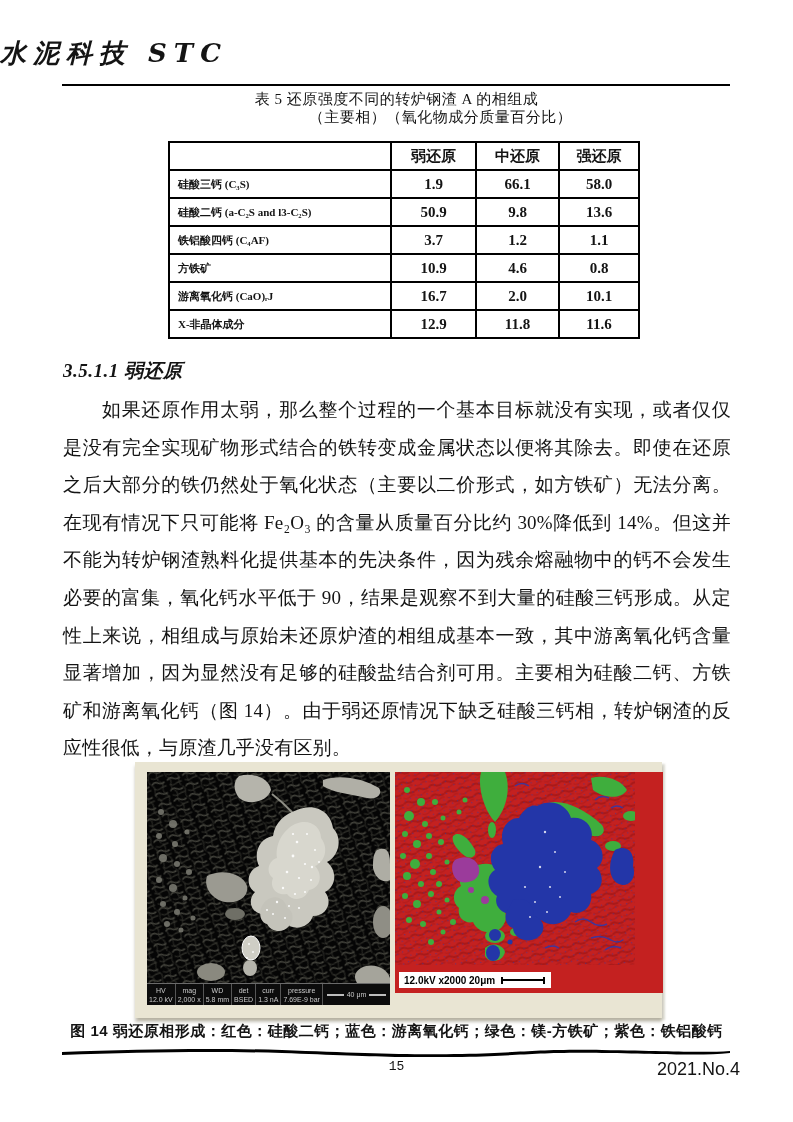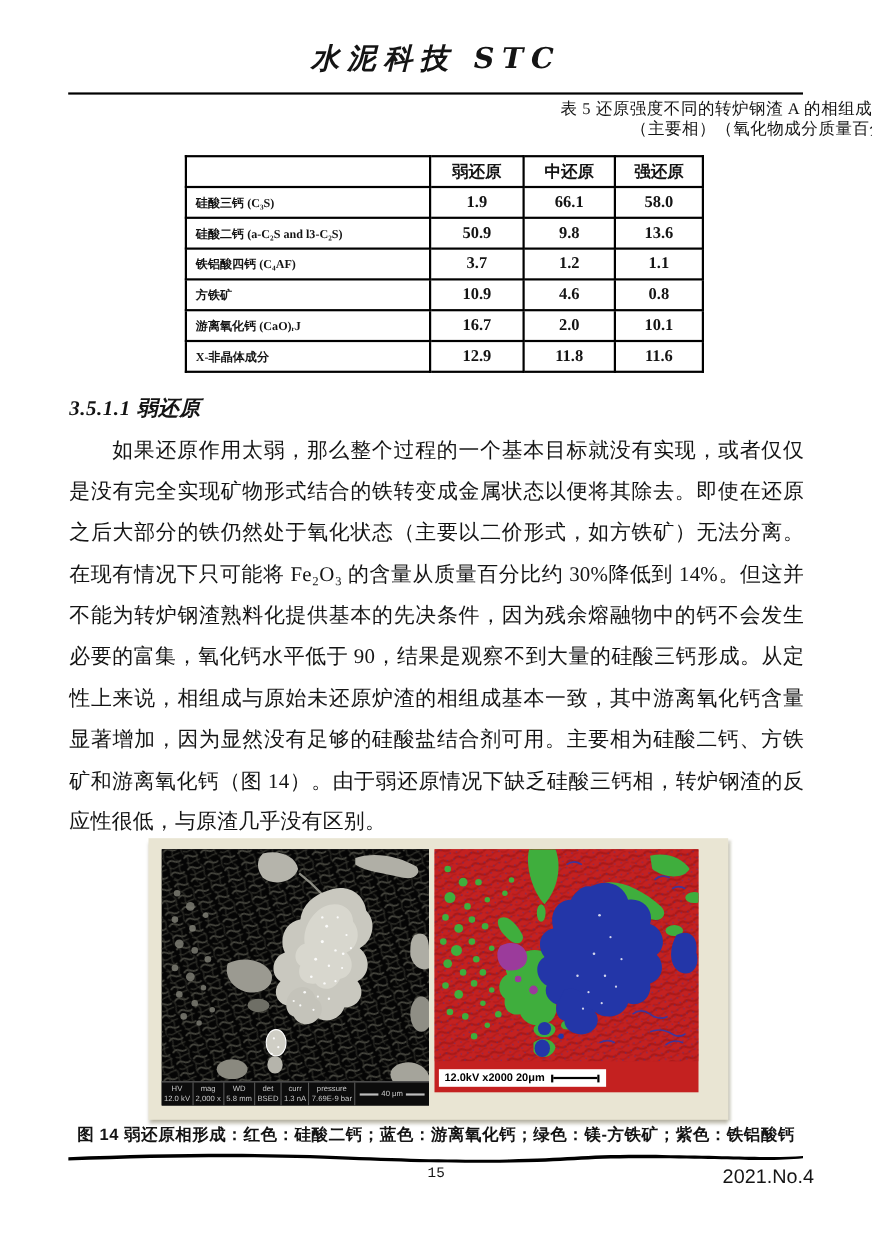--- a/index.html
+++ b/index.html
@@ -1,26 +1,26 @@
 <!DOCTYPE html>
 <html><head>
 <meta charset="utf-8">
 <style>
   html,body{margin:0;padding:0;background:#888;}
   .page{position:relative;width:793px;height:1122px;background:#ffffff;overflow:hidden;
         font-family:"Liberation Serif","DejaVu Serif",serif;color:#141414;}
   .abs{position:absolute;}
 
   
-  .journal-title{top:36px;left:0;width:100%;text-align:center;font-size:26px;font-weight:bold;
+  .journal-title{top:36px;left:0;width:100%;text-align:left;font-size:26px;font-weight:bold;
         font-style:italic;letter-spacing:7px;font-family:"DejaVu Serif",serif;}
   .header-rule{top:84px;left:62px;width:668px;height:2px;background:#000;}
 
   
-  .tbl-title{left:0;width:100%;text-align:right;font-size:15px;letter-spacing:.5px;}
+  .tbl-title{left:0;width:100%;text-align:center;font-size:15px;letter-spacing:.5px;}
   .tbl-title1{top:90px;}
   .tbl-title2{top:108px;padding-left:44px;}
 
   
   table.phase{position:absolute;left:168px;top:141px;border-collapse:collapse;
         font-size:15px;font-weight:bold;table-layout:fixed;}
   table.phase td,table.phase th{border:2px solid #000;height:26px;padding:0;vertical-align:middle;}
   table.phase .lbl{text-align:left;padding-left:8px;font-size:11px;}
   table.phase .val,table.phase th{text-align:center;}
 
@@ -34,21 +34,21 @@
         box-shadow:0 4px 3px rgba(130,125,100,.45),3px 2px 2px rgba(150,145,120,.3);}
   .sem-img{left:12px;top:10px;width:243px;height:233px;background:#060606;}
   .sem-pic{left:0;top:0;width:243px;height:211px;display:block;}
   .sem-bar{left:0;top:211px;width:243px;height:22px;background:#0c0c0c;border-top:1px solid #6a6a6a;
         display:flex;align-items:stretch;box-sizing:border-box;
         font-family:"Liberation Sans","DejaVu Sans",sans-serif;color:#c9c9c9;}
   .sem-bar .cell{display:flex;flex-direction:column;align-items:center;justify-content:center;
         border-right:1px solid #565656;padding:0 2px;font-size:7px;line-height:9px;white-space:nowrap;}
   .sem-bar .scalecell{flex:1;display:flex;align-items:center;gap:3px;padding:0 4px;font-size:7px;}
   .sem-bar .hline{flex:1;height:2px;background:#bdbdbd;}
-  .phase-img{left:260px;top:10px;width:240px;height:221px;background:#c42120;}
+  .phase-img{left:260px;top:10px;width:240px;height:221px;background:#c42120;padding-left:28px;}
   .phase-pic{left:0;top:0;width:240px;height:193px;display:block;}
   .phase-strip{left:4px;bottom:5px;width:152px;height:16px;background:#fff;display:flex;
         align-items:center;gap:6px;padding:0 5px;box-sizing:border-box;
         font-family:"Liberation Sans","DejaVu Sans",sans-serif;font-size:10px;font-weight:bold;color:#000;white-space:nowrap;}
   .sline{width:40px;height:7px;border-left:2px solid #000;border-right:2px solid #000;
         background:linear-gradient(#000,#000) center/100% 2px no-repeat;}
 
   
   .figure-caption{left:0;top:1022px;width:100%;text-align:center;font-size:15px;font-weight:bold;
         font-family:"Liberation Sans","DejaVu Sans",sans-serif;letter-spacing:.5px;}

